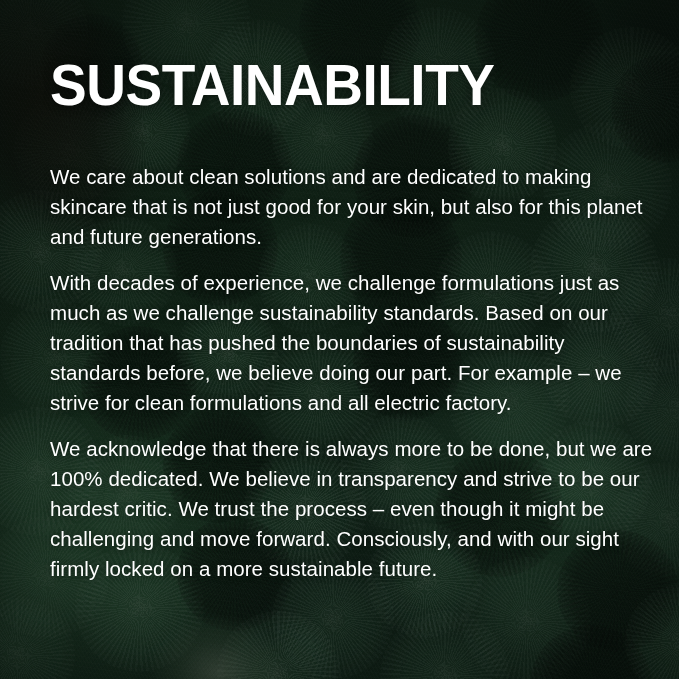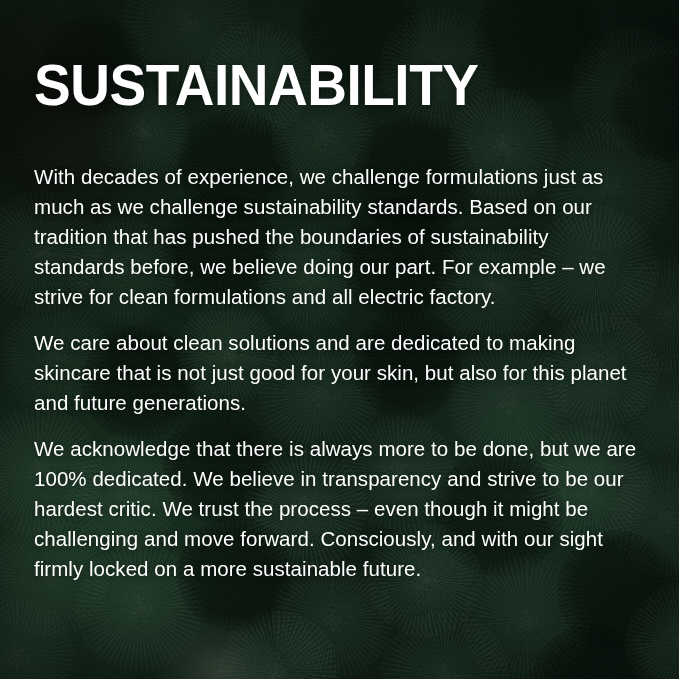--- a/index.html
+++ b/index.html
@@ -119,21 +119,21 @@
   }
   .bg-vignette {
     position: absolute;
     inset: 0;
     background: radial-gradient(ellipse 86% 80% at 50% 46%, rgba(0,0,0,0) 42%, rgba(0,0,0,0.34) 100%);
   }
 
   
   #content {
     position: absolute;
-    left: 34px;
+    left: 50px;
     top: 0;
     width: 600px;
     height: 679px;
     color: #ffffff;
   }
 
   #page-title {
     position: absolute;
     top: 56px;
     left: 0;
@@ -237,19 +237,19 @@
     <div class="clearing"></div>
     <div class="bg-noise"></div>
     <div class="bg-scrim"></div>
     <div class="bg-vignette"></div>
   </div>
 
   <div id="content">
     <h1 id="page-title">SUSTAINABILITY</h1>
 
     <div id="body-copy">
+      <p class="para">We care about clean solutions and are dedicated to making skincare that is not just good for your skin, but also for this planet and future generations.</p>
       <p class="para">With decades of experience, we challenge formulations just as much as we challenge sustainability standards. Based on our tradition that has pushed the boundaries of sustainability standards before, we believe doing our part. For example – we strive for clean formulations and all electric factory.</p>
-      <p class="para">We care about clean solutions and are dedicated to making skincare that is not just good for your skin, but also for this planet and future generations.</p>
       <p class="para">We acknowledge that there is always more to be done, but we are 100% dedicated. We believe in transparency and strive to be our hardest critic. We trust the process – even though it might be challenging and move forward. Consciously, and with our sight firmly locked on a more sustainable future.</p>
     </div>
   </div>
 
 </div>
 
 </body></html>

